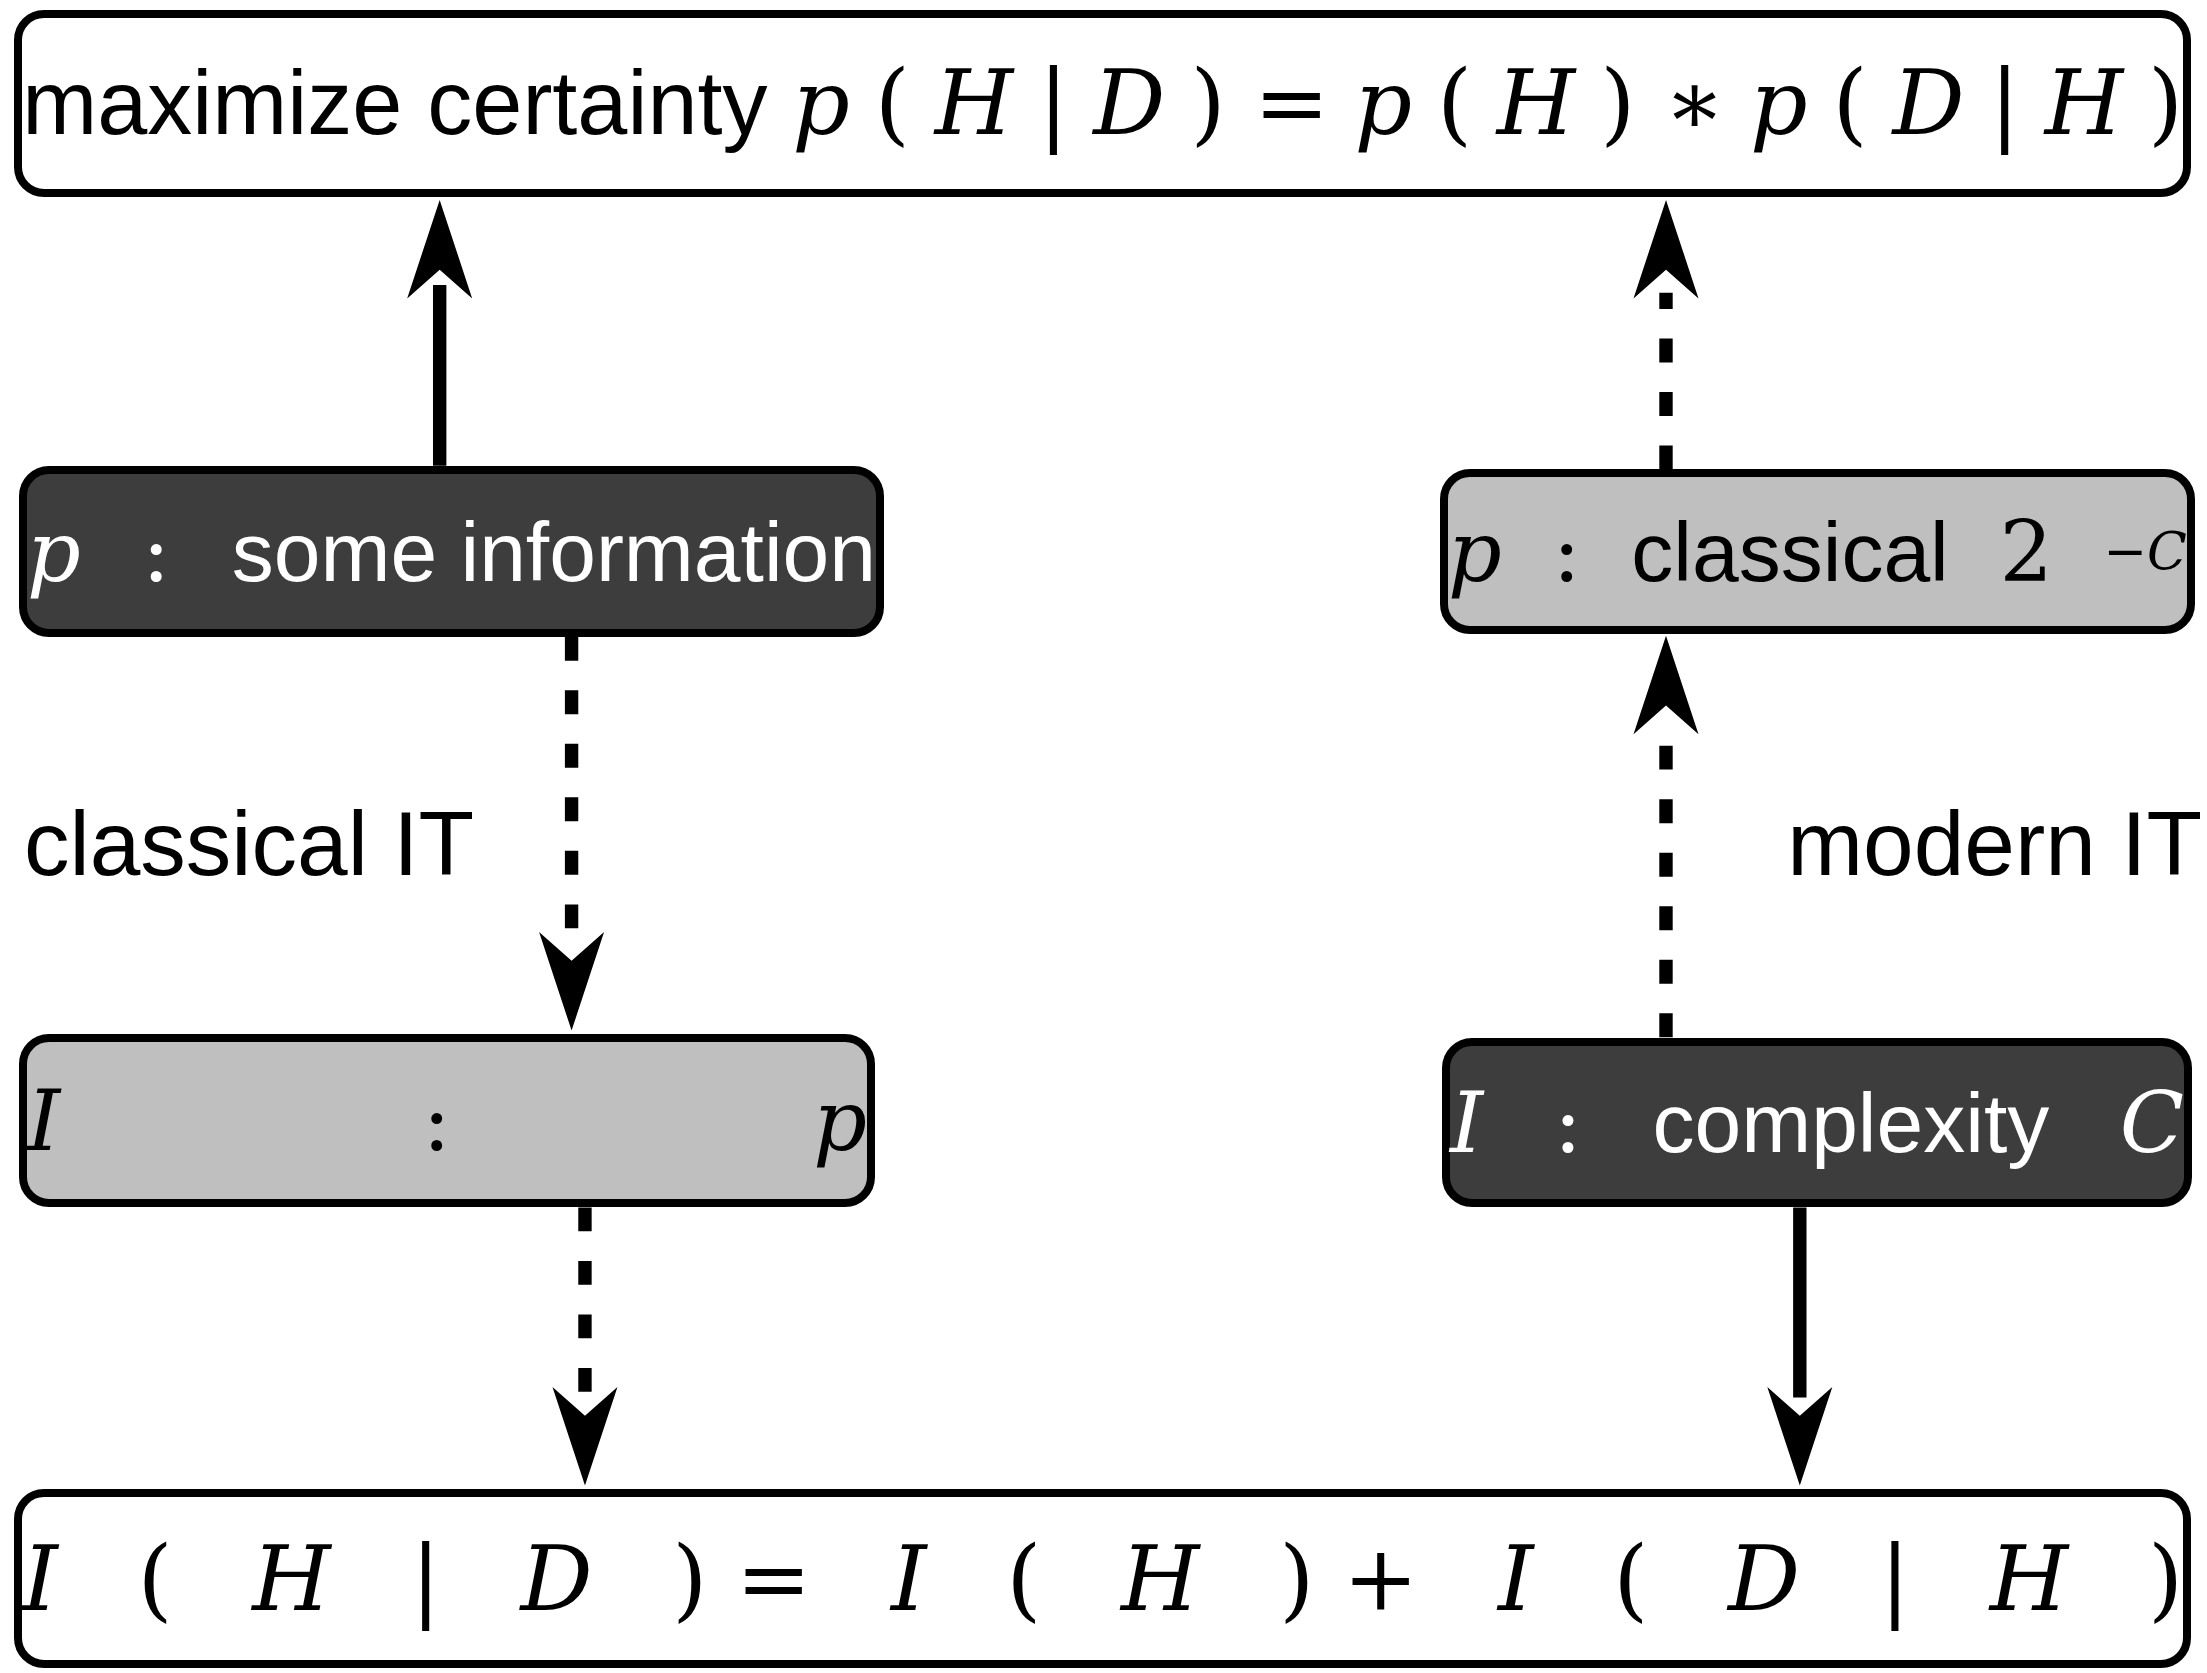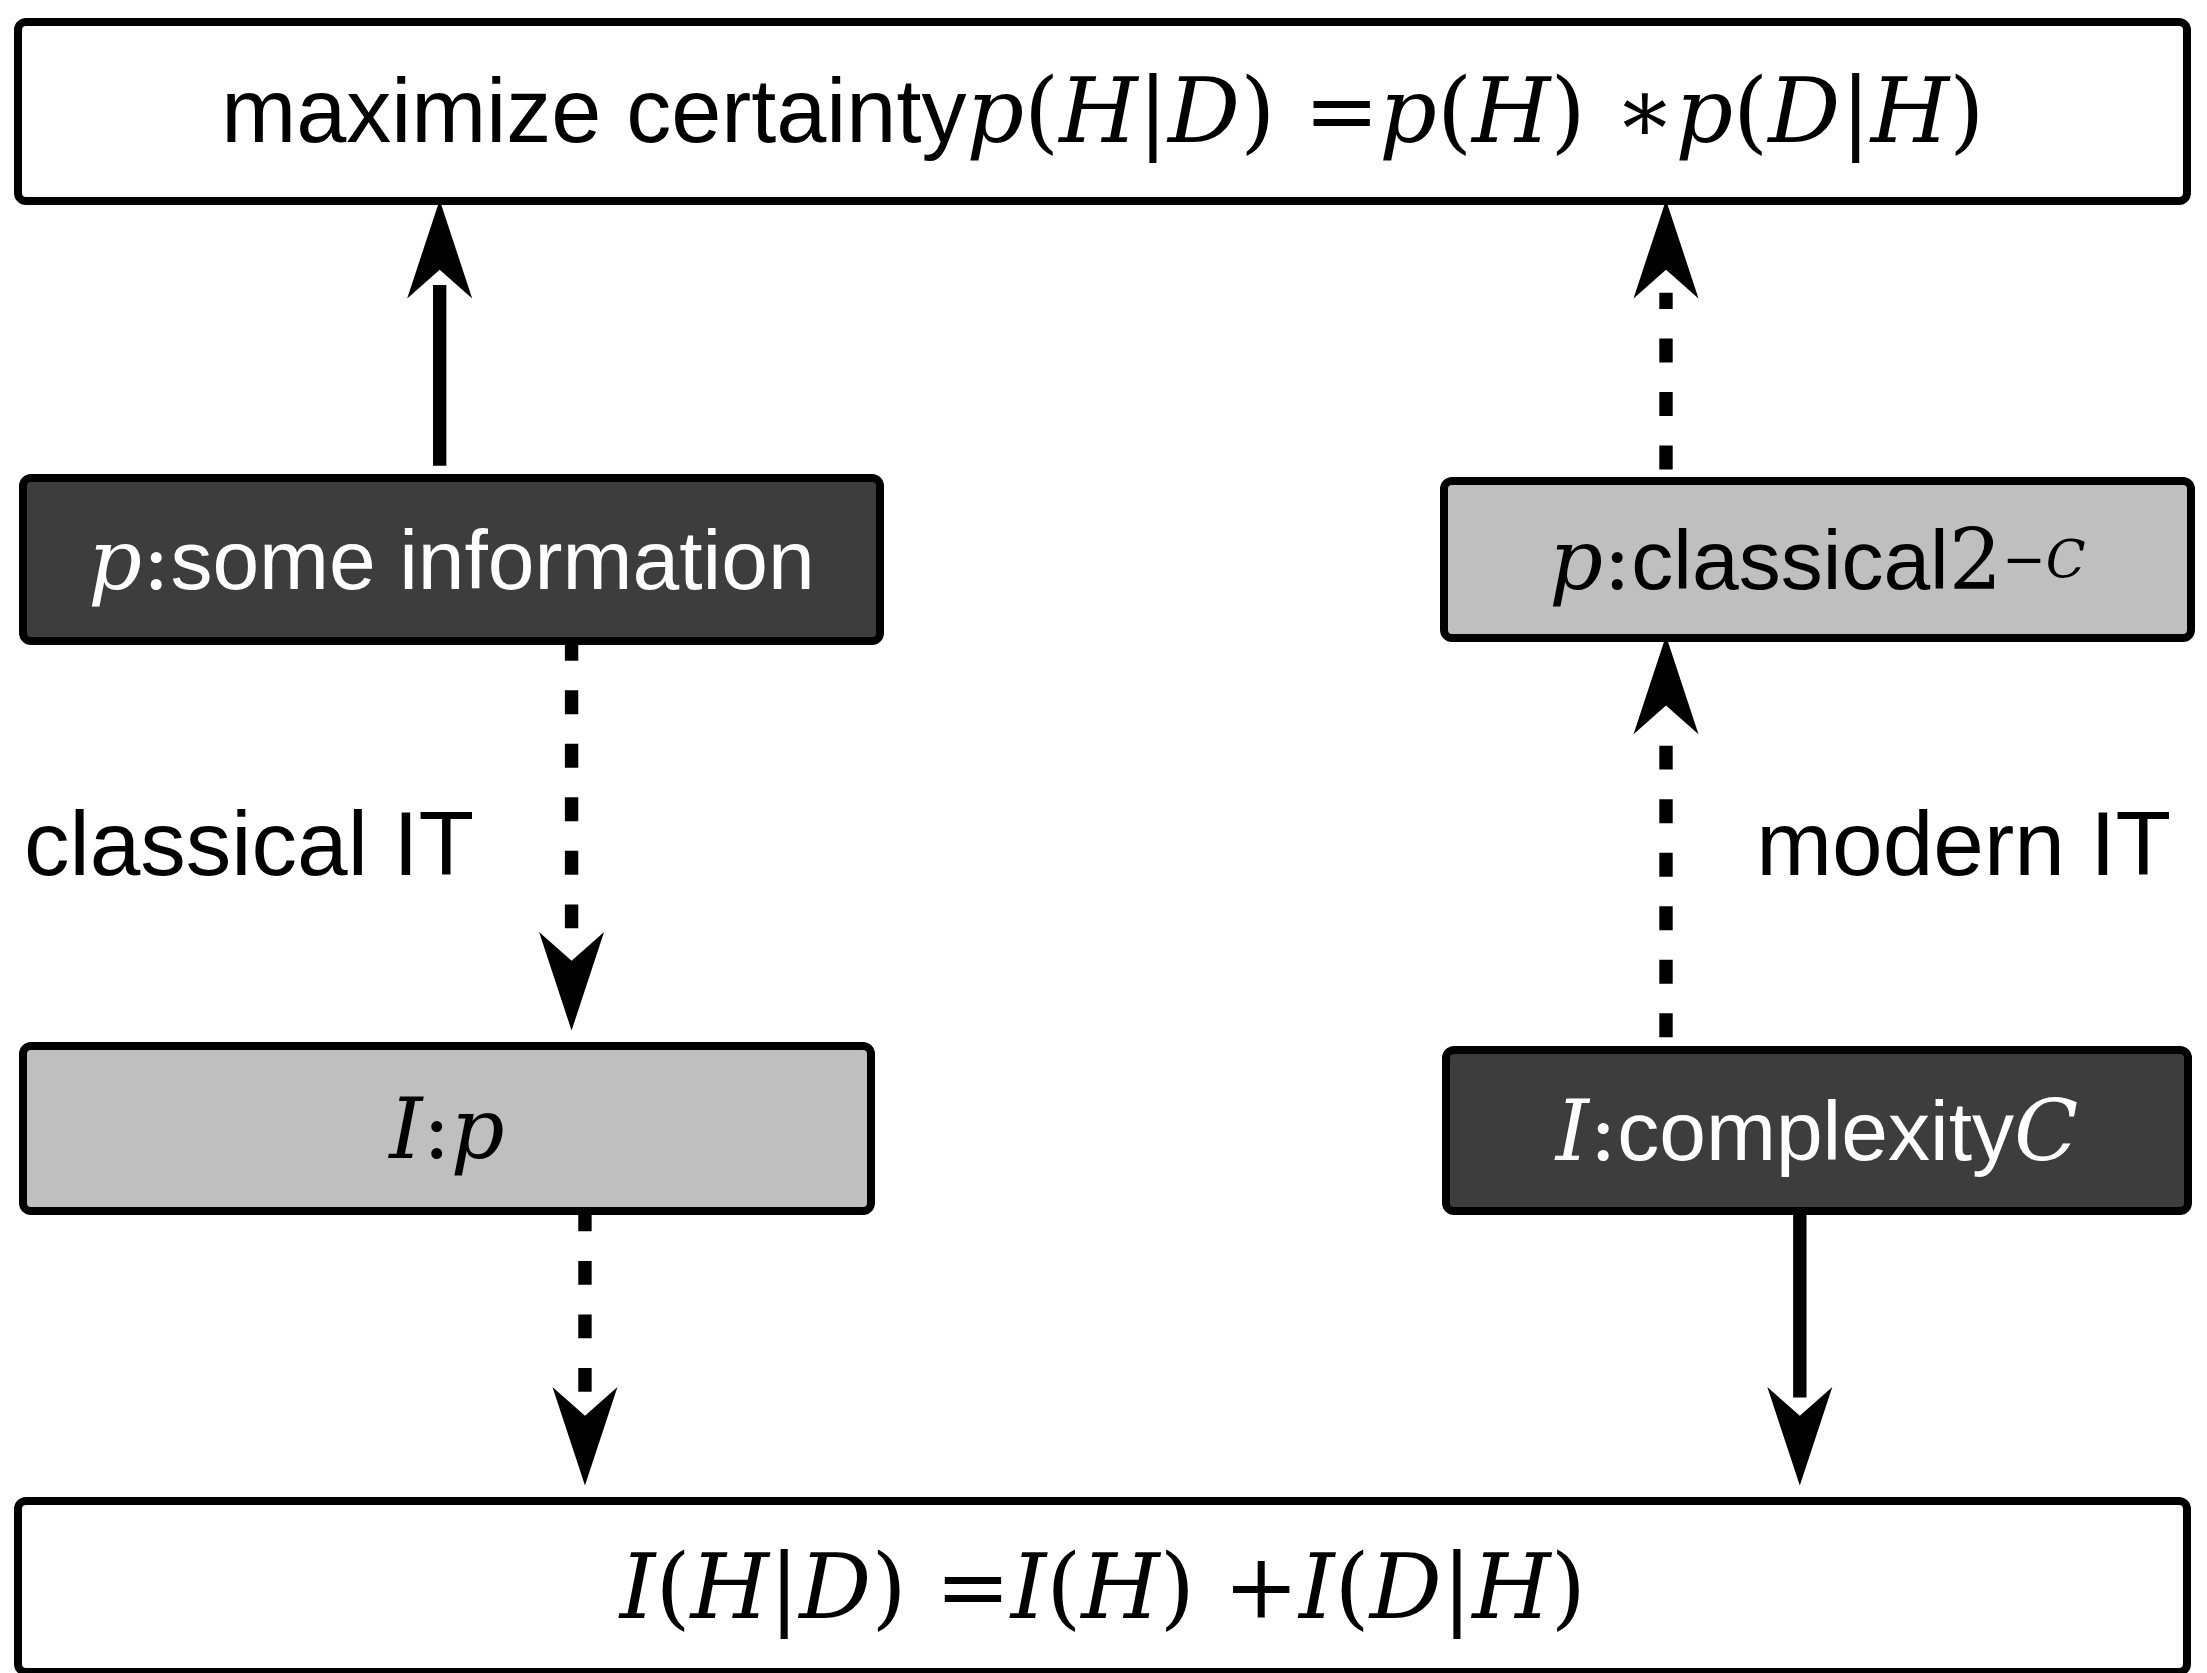--- a/index.html
+++ b/index.html
@@ -12,27 +12,26 @@
   }
   .arrow-layer {
     position: absolute;
     left: 0; top: 0;
     width: 2207px; height: 1674px;
   }
   .box {
     position: absolute;
     box-sizing: border-box;
     border: 8.6px solid #000000;
-    border-radius: 12px;
+    border-radius: 30px;
     display: flex;
     align-items: center;
-    justify-content: center;
+    justify-content: space-between;
     white-space: nowrap;
     line-height: 1;
-    margin-top: 8px;
   }
   .box-white { background: #ffffff; color: #000000; font-size: 90px; }
   .box-dark  { background: #3d3d3d; color: #ffffff; font-size: 84px; }
   .box-light { background: #bfbfbf; color: #000000; font-size: 84px; }
 
   .pos-top      { left: 14.3px;   top: 9.6px;   width: 2177px; height: 187px; }
   .pos-midleft  { left: 19px;   top: 466px;  width: 865px;  height: 171px; }
   .pos-midright { left: 1440px; top: 469px;  width: 755px;  height: 165px; }
   .pos-lowleft  { left: 19px;   top: 1034px; width: 856px;  height: 173px; }
   .pos-lowright { left: 1442px; top: 1038px; width: 750px;  height: 169px; }
@@ -48,21 +47,21 @@
 
   .side-label {
     position: absolute;
     font-family: "Liberation Sans", sans-serif;
     font-size: 91px;
     line-height: 107px;
     color: #000000;
     white-space: nowrap;
   }
   .label-classical { left: 24px; top: 790px; }
-  .label-modern { right: 36px; top: 790px; text-align: right; }
+  .label-modern { right: 5px; top: 790px; text-align: right; }
 
   .edge-line { stroke: #000000; fill: none; }
   .edge-solid  { stroke-width: 14px; }
   .edge-dashed { stroke-width: 14px; stroke-dasharray: 25 31; }
   .edge-head { fill: #000000; stroke: none; }
 </style>
 </head>
 <body>
 
 <div class="canvas">

